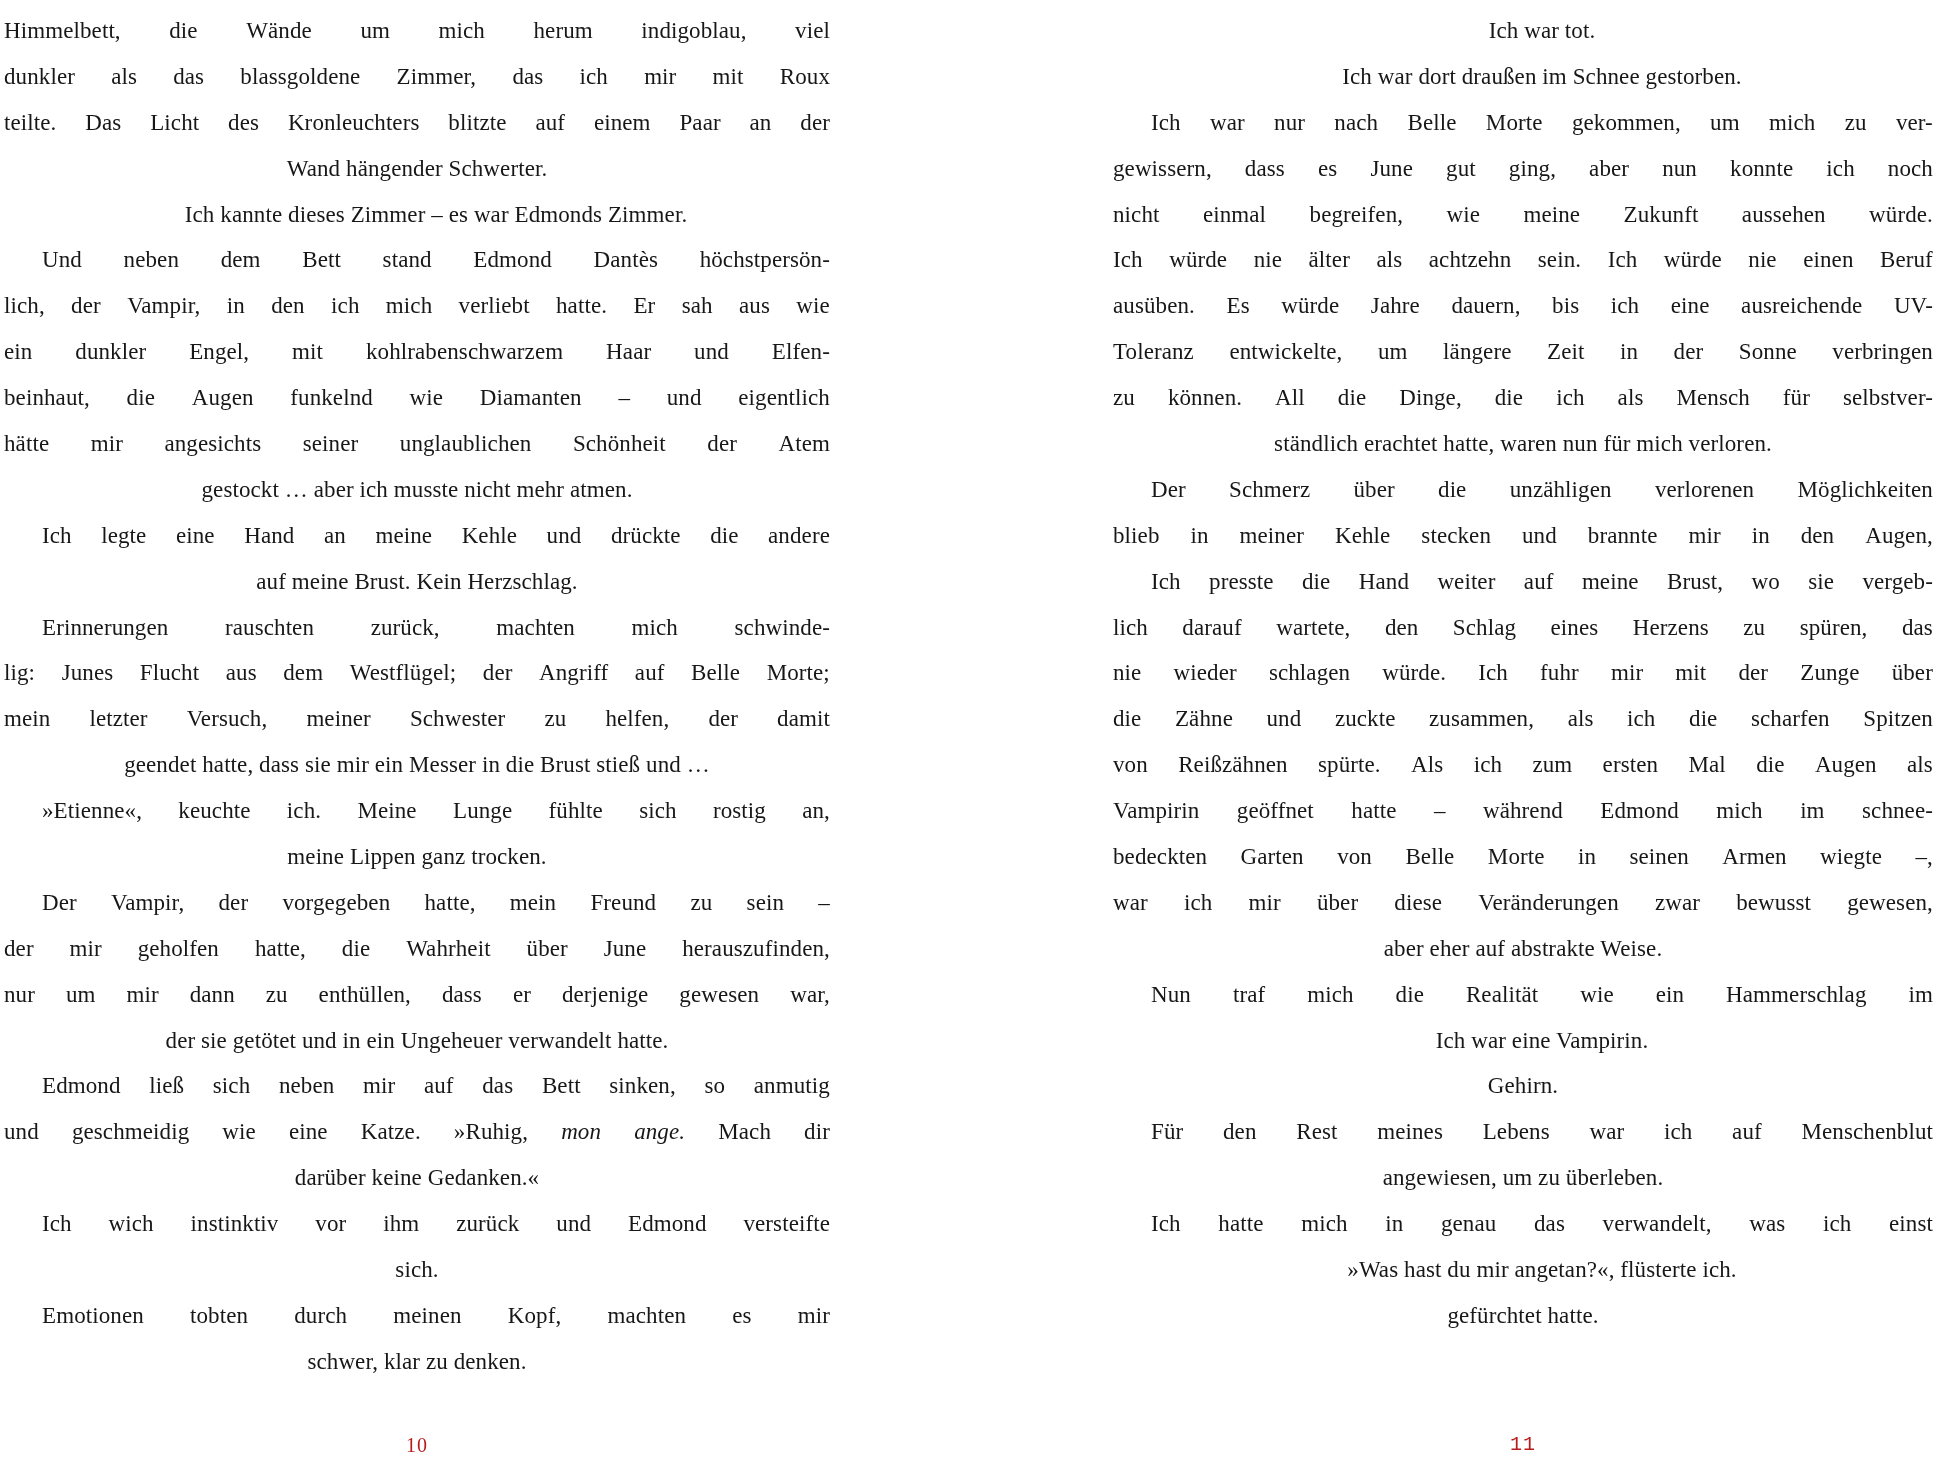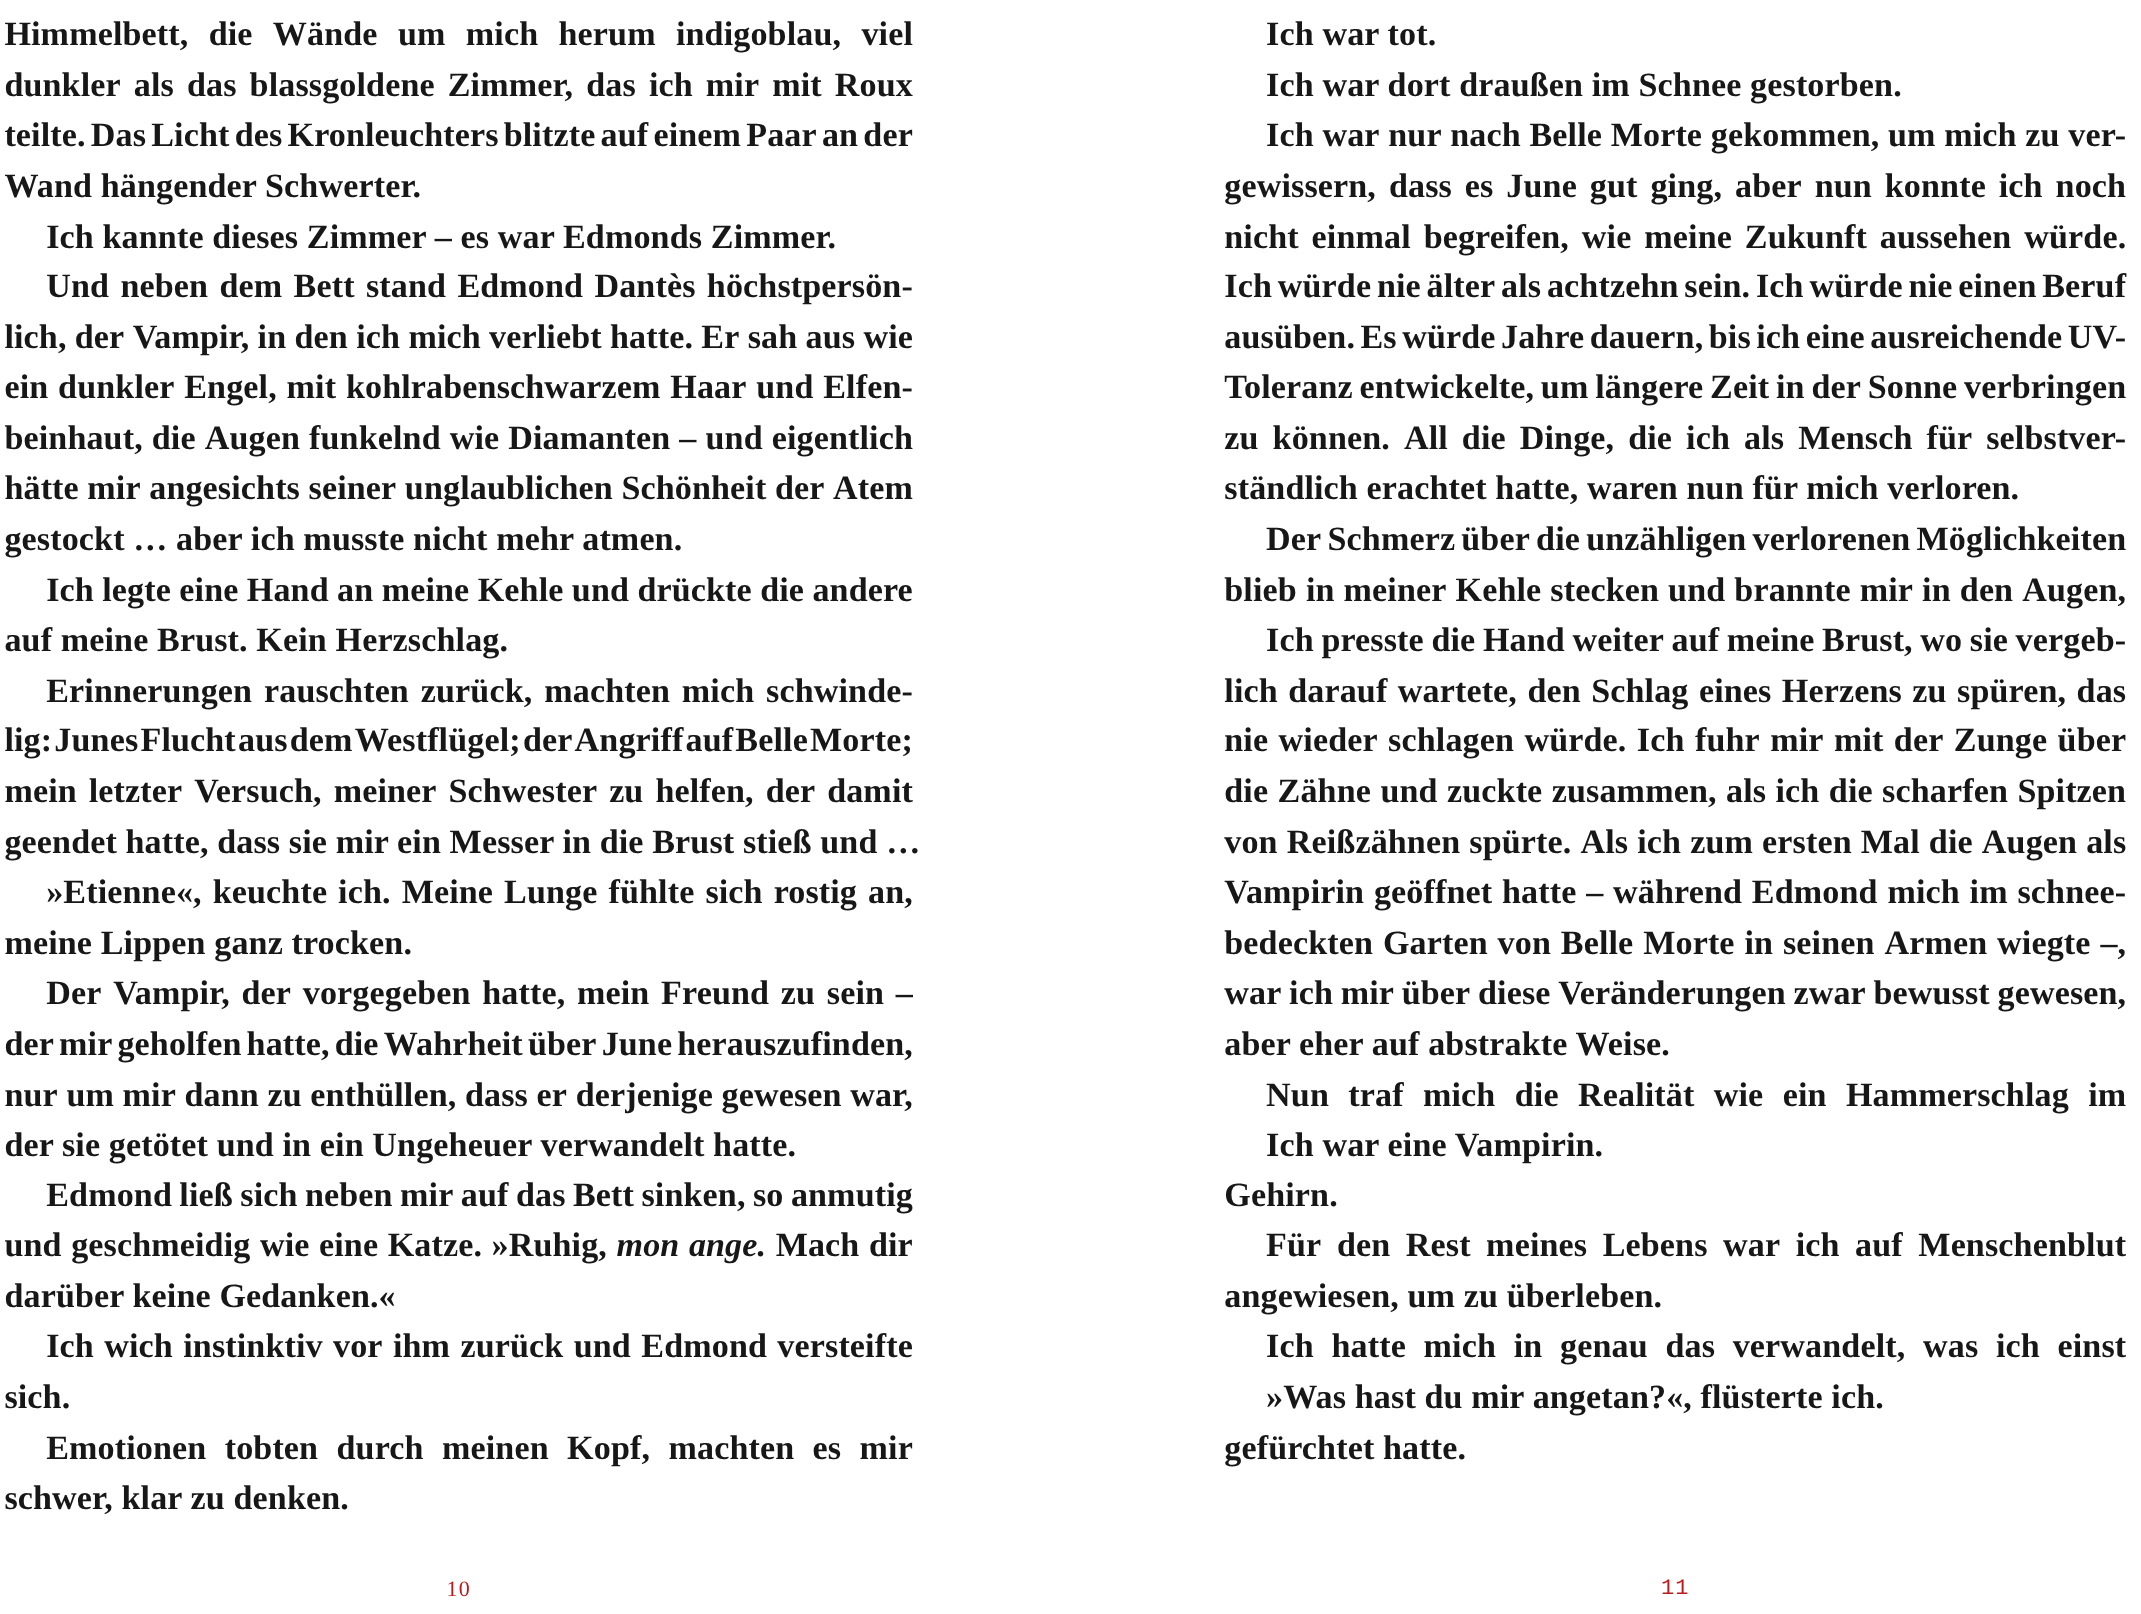--- a/index.html
+++ b/index.html
@@ -18,27 +18,26 @@
   }
   #text-left  { left: 4px;    width: 826px; }
   #text-right { left: 1113px; width: 820px; }
 
   .line {
     display: flex;
     flex-wrap: nowrap;
     justify-content: space-between;
     height: 45.9px;
     line-height: 45.9px;
-    font-size: 31px;
+    font-size: 23px;
     letter-spacing: 0.1px;
-    font-weight: bold;
   }
   .line span { white-space: pre; }
   .line.ind { padding-left: 38px; }
-  .line.end { display: block; text-align: left; white-space: pre-wrap; }
+  .line.end { display: block; text-align: center; white-space: pre-wrap; }
   .it { font-style: italic; }
 
   .pagenum {
     position: absolute;
     top: 1424px;
     height: 42px;
     line-height: 42px;
     font-size: 20px;
     color: #b91c1c;
     text-align: center;

